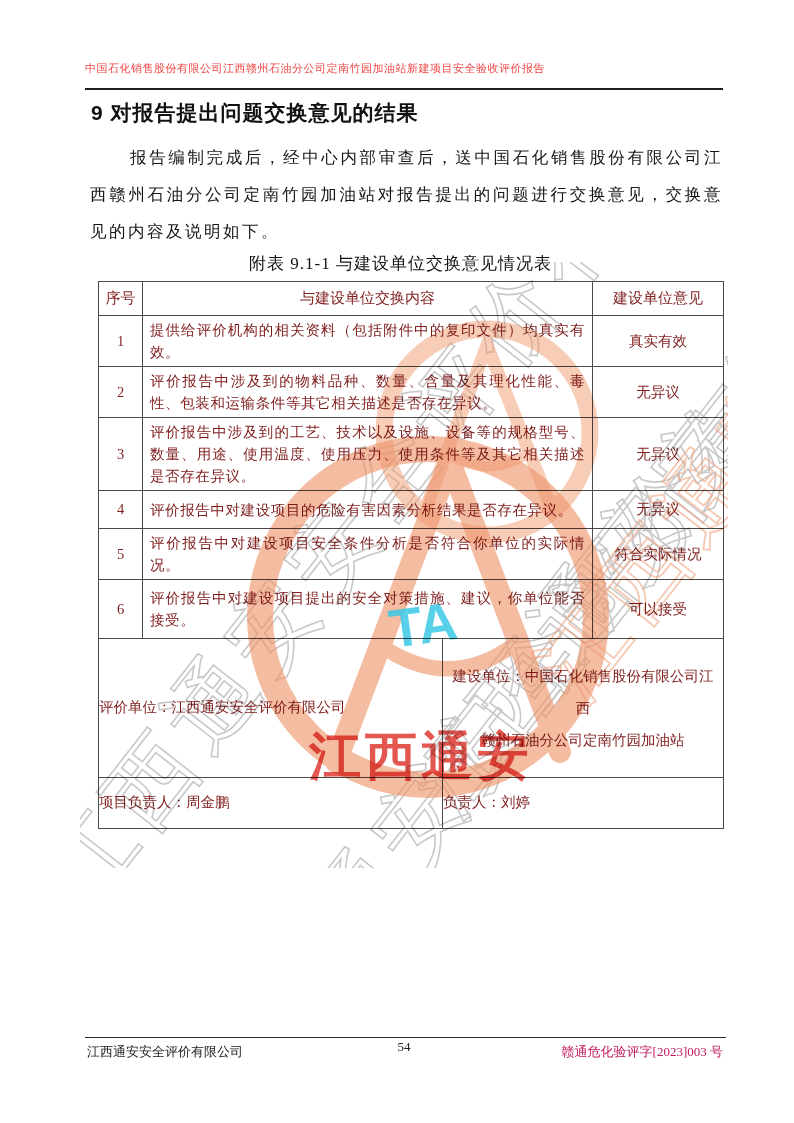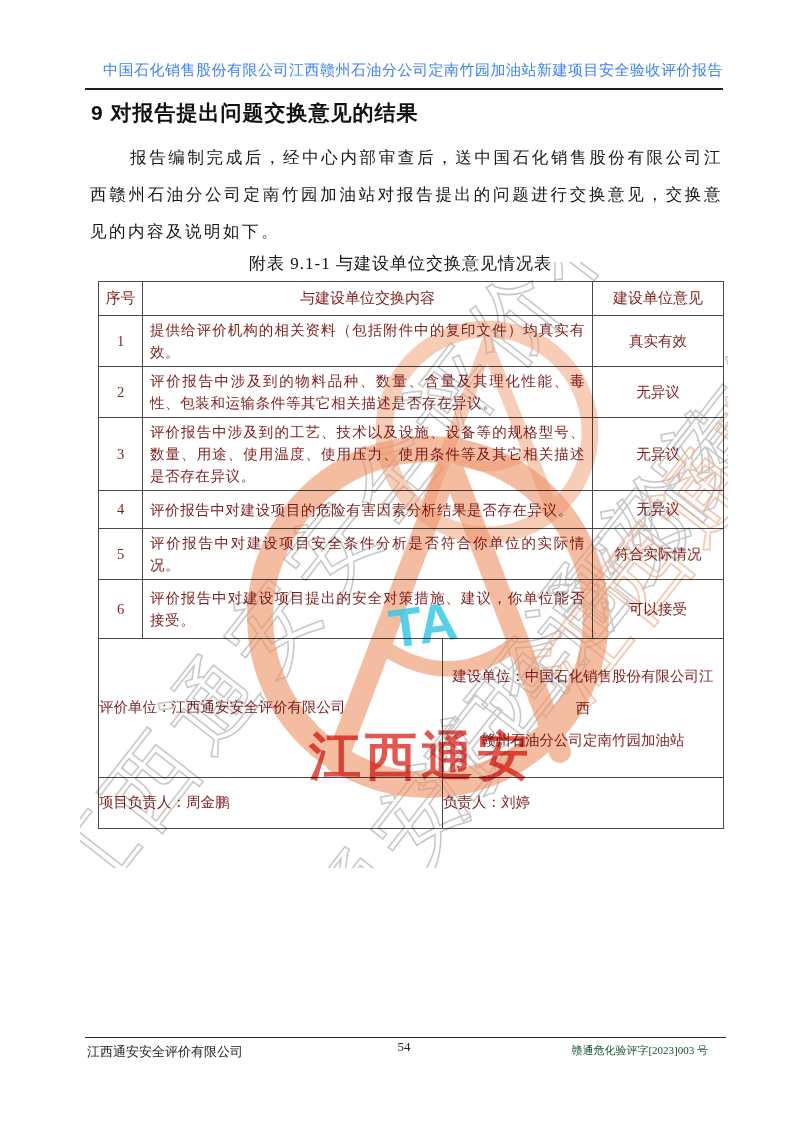--- a/index.html
+++ b/index.html
@@ -5,21 +5,21 @@
   * { margin:0; padding:0; box-sizing:border-box; }
   html,body { background:#e8e8e8; }
   .page {
     position:relative; width:794px; height:1123px; margin:0 auto;
     background:#ffffff; overflow:hidden;
     font-family:"Liberation Serif","DejaVu Serif",serif; color:#1c1c1c;
   }
   
   .doc-header{
     position:absolute; left:85px; top:61px; width:638px;
-    text-align:right; font-size:15px; letter-spacing:.5px; color:#3b82f6;
+    text-align:left; font-size:11px; letter-spacing:.5px; color:#ef4444;
     white-space:nowrap;
   }
   .header-rule{
     position:absolute; left:85px; top:88px; width:638px; height:0;
     border-top:2px solid #1f1f1f;
   }
   
   .heading{
     position:absolute; left:91px; top:99px;
     font-family:"Liberation Sans","DejaVu Sans",sans-serif;
@@ -52,21 +52,21 @@
   .t2 .unit-left{ }
   .t2 .unit-right{ text-align:center; line-height:32px; padding:0 6px; }
   .t2 .leaders td{ height:51px; text-align:left; }
   
   .footer-rule{
     position:absolute; left:85px; top:1037px; width:641px; height:0;
     border-top:1.5px solid #2a2a2a;
   }
   .footer-left{ position:absolute; left:87px; top:1043px; font-size:13px; color:#222; }
   .footer-page{ position:absolute; left:85px; top:1039px; width:638px; text-align:center; font-size:13px; color:#222;font-family:Liberation Serif, serif; }
-  .footer-right{ position:absolute; right:86px; top:1043px; font-size:11px; color:#14532d; }
+  .footer-right{ position:absolute; right:71px; top:1043px; font-size:13px; color:#be185d; }
   
   .wm-svg{
     position:absolute; left:0; top:0; z-index:5; pointer-events:none;
     mix-blend-mode:multiply;
   }
   .red-stamp{
     position:absolute; left:293px; top:722px; z-index:6; pointer-events:none;
     mix-blend-mode:multiply;
     font-size:52px; font-weight:bold; letter-spacing:4px;
     color:#e14038; opacity:.88; white-space:nowrap;

